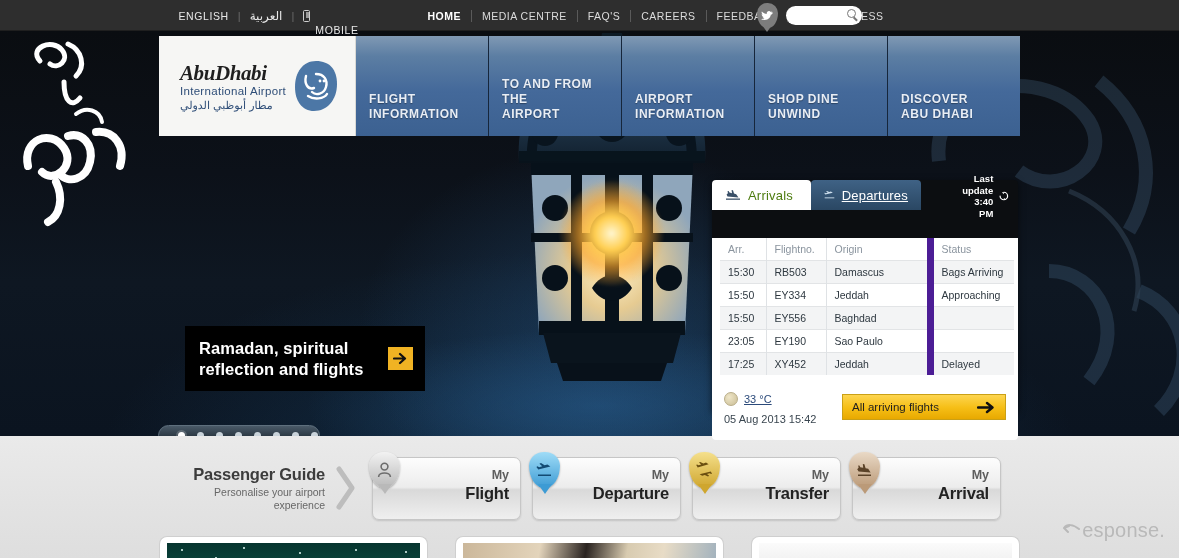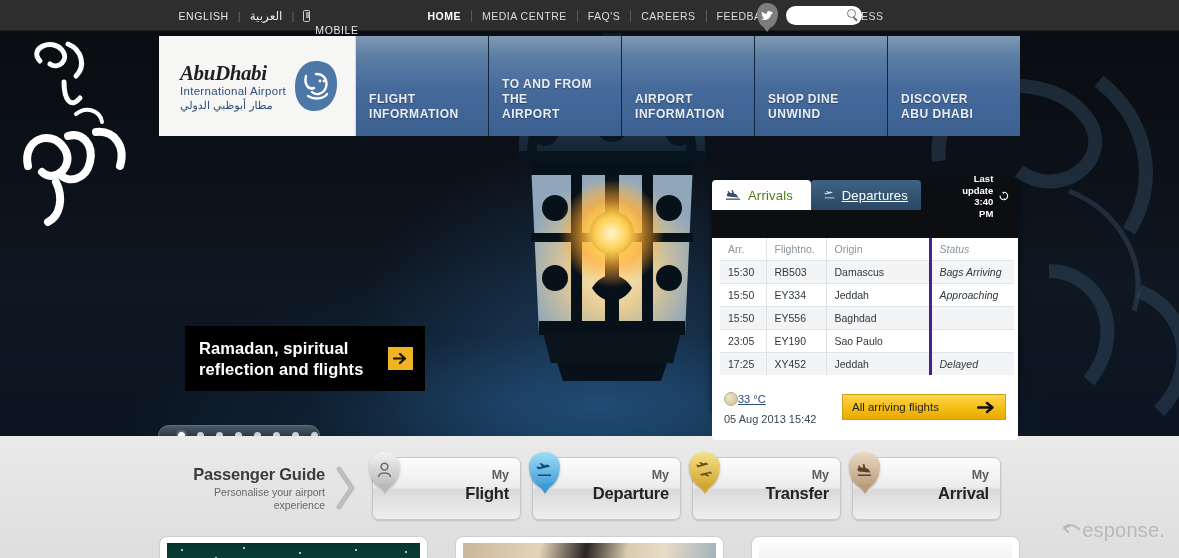--- a/index.html
+++ b/index.html
@@ -191,24 +191,24 @@
     font-size: 10.5px; text-align: left; padding: 5px 0 5px 8px; height: 21px;
   }
   table.flights th { color: #8a949e; font-weight: normal; }
   table.flights td { color: #2e3840; }
   table.flights tbody tr:nth-child(odd) { background: #f3f4f5; }
   table.flights tbody tr:nth-child(even) { background: #ffffff; }
   table.flights tbody tr { border-top: 1px solid #e2e4e6; }
   .c-arr { width: 46px; }
   .c-fno { width: 60px; border-left: 1px solid #dfe2e5; }
   .c-org { width: 104px; border-left: 1px solid #dfe2e5; }
-  .c-sta { width: 84px; border-left: 3px solid #4c1d95; font-style: italic; }
+  .c-sta { width: 84px; border-left: 7px solid #4c1d95; }
 
   .board-footer { position: absolute; left: 0; bottom: 0; width: 306px; height: 56px; padding: 8px 10px 0 12px; }
-  .weather { position: absolute; left: 12px; top: 8px; display: flex; align-items: center; }
+  .weather { position: absolute; left: 12px; top: 8px; display: flex; align-items: center; gap: 6px; }
   .sun-ico {
     width: 14px; height: 14px; border-radius: 50%;
     background: radial-gradient(circle at 35% 35%, #efe6c8, #c9bd95);
     border: 1px solid #b9ad88;
   }
   .temp { font-size: 11px; color: #2b4a7a; text-decoration: underline; }
   .datetime { position: absolute; left: 12px; top: 29px; font-size: 11px; color: #3a4650; }
   .allflights {
     position: absolute; right: 12px; top: 10px; width: 164px; height: 26px;
     border-radius: 0;

